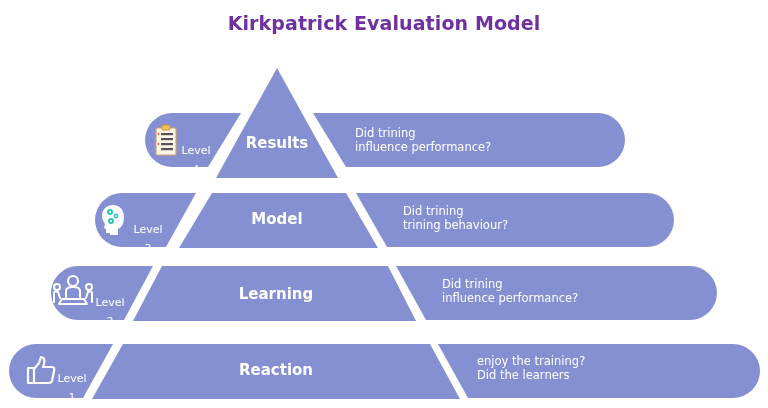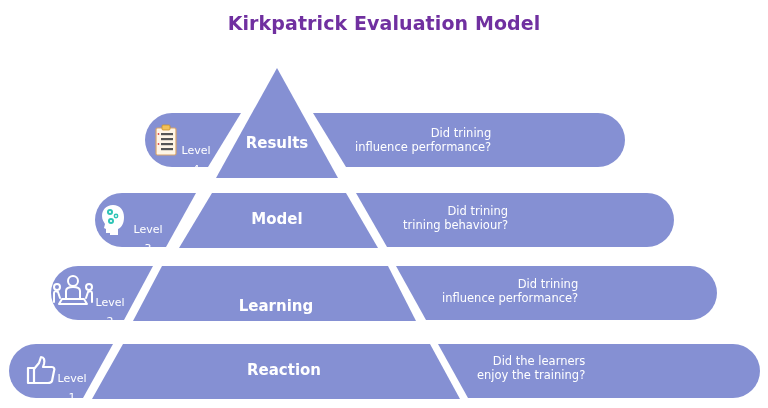--- a/index.html
+++ b/index.html
@@ -3,21 +3,21 @@
 <meta charset="utf-8">
 <style>
   html, body { margin: 0; padding: 0; background: #ffffff; }
   body { width: 768px; height: 408px; position: relative; overflow: hidden; font-family: "DejaVu Sans", sans-serif; }
   .title { position: absolute; left: 0; width: 768px; top: 12px; text-align: center; font-size: 19px; font-weight: bold; color: #7030a0; letter-spacing: 0.1px; }
   svg.diagram { position: absolute; left: 0; top: 0; }
   .shape { fill: #8590d3; }
   .lbl { position: absolute; color: #ffffff; }
   .level-name { font-weight: bold; font-size: 15px; transform: translate(-50%, -50%); white-space: nowrap; }
   .level-tag { font-size: 11px; line-height: 19px; text-align: center; margin-top: 20px; }
-  .question { font-size: 11.5px; line-height: 14px; white-space: nowrap; text-align: right; }
+  .question { font-size: 11.5px; line-height: 14px; white-space: nowrap; }
   .icon { position: absolute; }
 </style>
 </head>
 <body>
 
 <div class="title">Kirkpatrick Evaluation Model</div>
 
 <svg class="diagram" width="768" height="408" viewBox="0 0 768 408">
 
   <path class="shape" d="M172,113 L241,113 L208,167 L172,167 A27,27 0 0 1 172,113 Z"></path>
@@ -93,31 +93,31 @@
   <div>Level</div>
   <div>2</div>
 </div>
 <div class="lbl level-tag" style="left:54px;top:349px;width:36px;">
   <div>Level</div>
   <div>1</div>
 </div>
 
 <div class="lbl level-name" style="left:277px;top:143px;">Results</div>
 <div class="lbl level-name" style="left:277px;top:219px;">Model</div>
-<div class="lbl level-name" style="left:276px;top:294px;margin-top:12px;">Learning</div>
-<div class="lbl level-name" style="left:276px;top:370px;margin-left:8px;">Reaction</div>
+<div class="lbl level-name" style="left:276px;top:294px;">Learning</div>
+<div class="lbl level-name" style="left:276px;top:370px;">Reaction</div>
 
 <div class="lbl question" style="left:355px;top:126px;">
   <div>Did trining</div>
   <div>influence performance?</div>
 </div>
 <div class="lbl question" style="left:403px;top:204px;">
   <div>Did trining</div>
   <div>trining behaviour?</div>
 </div>
 <div class="lbl question" style="left:442px;top:277px;">
   <div>Did trining</div>
   <div>influence performance?</div>
 </div>
 <div class="lbl question" style="left:477px;top:354px;">
+  <div>enjoy the training?</div>
   <div>Did the learners</div>
-  <div>enjoy the training?</div>
 </div>
 
 </body></html>

